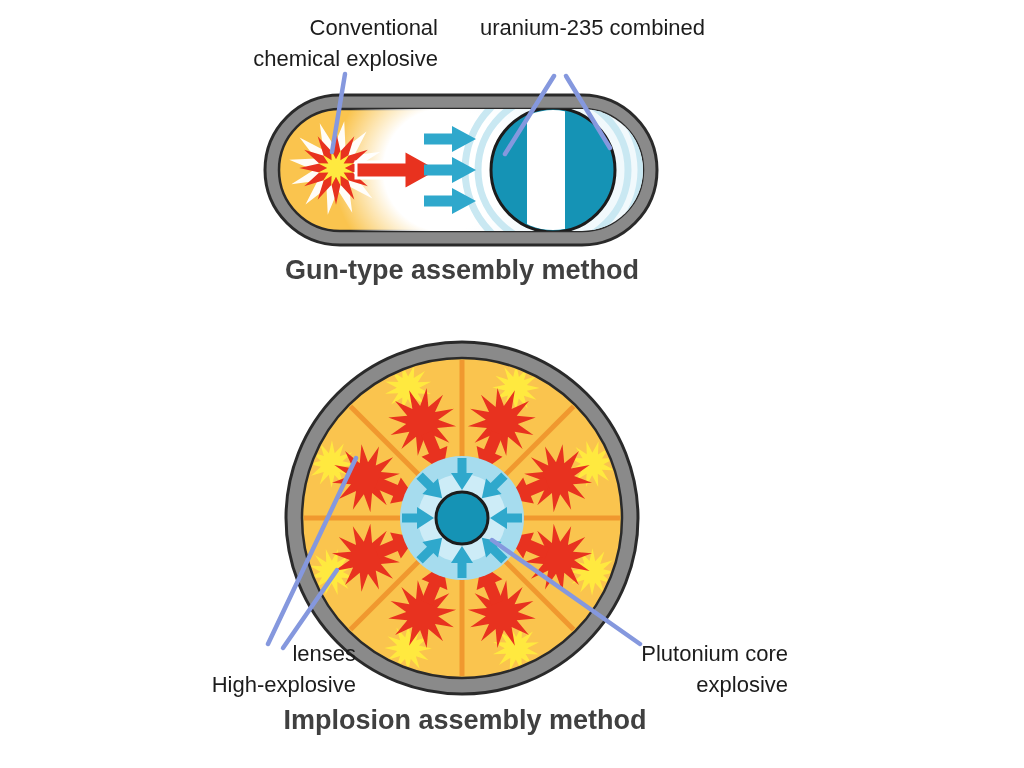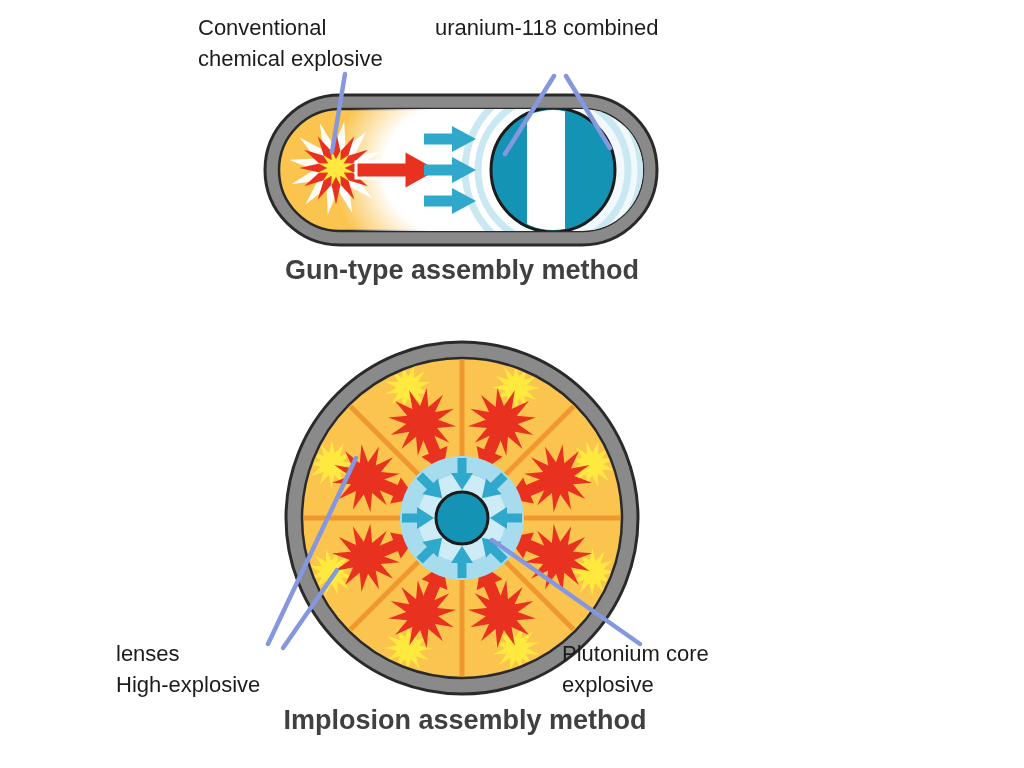--- a/index.html
+++ b/index.html
@@ -7,21 +7,21 @@
     position: relative;
     width: 1024px;
     height: 768px;
     background: #ffffff;
     overflow: hidden;
     font-family: "Liberation Sans", sans-serif;
   }
   .stage > svg { position: absolute; left: 0; top: 0; }
   .lbl {
     position: absolute;
-    text-align: left;
+    text-align: right;
     font-size: 22px;
     line-height: 31px;
     color: #1c1c1c;
   }
   .caption {
     position: absolute;
     text-align: center;
     font-size: 27px;
     font-weight: bold;
     color: #404040;
@@ -148,30 +148,30 @@
       <line x1="640" y1="644" x2="492" y2="540"></line>
     </g>
   </svg>
 
   <div class="lbl" style="left:198px; top:12px; width:240px;">
     <div>Conventional</div>
     <div>chemical explosive</div>
   </div>
 
   <div class="lbl" style="left:435px; top:12px; width:270px;">
-    <div>uranium-118 combined</div>
+    <div>uranium-235 combined</div>
   </div>
 
   <div class="caption" style="left:212px; top:255px; width:500px;">Gun-type assembly method</div>
 
   <div class="lbl" style="left:116px; top:638px; width:240px;">
     <div>lenses</div>
     <div>High-explosive</div>
   </div>
 
-  <div class="lbl" style="left:562px; top:638px; width:240px;">
+  <div class="lbl" style="left:548px; top:638px; width:240px;">
     <div>Plutonium core</div>
     <div>explosive</div>
   </div>
 
   <div class="caption" style="left:205px; top:705px; width:520px;">Implosion assembly method</div>
 
 </div>
 
 </body></html>

